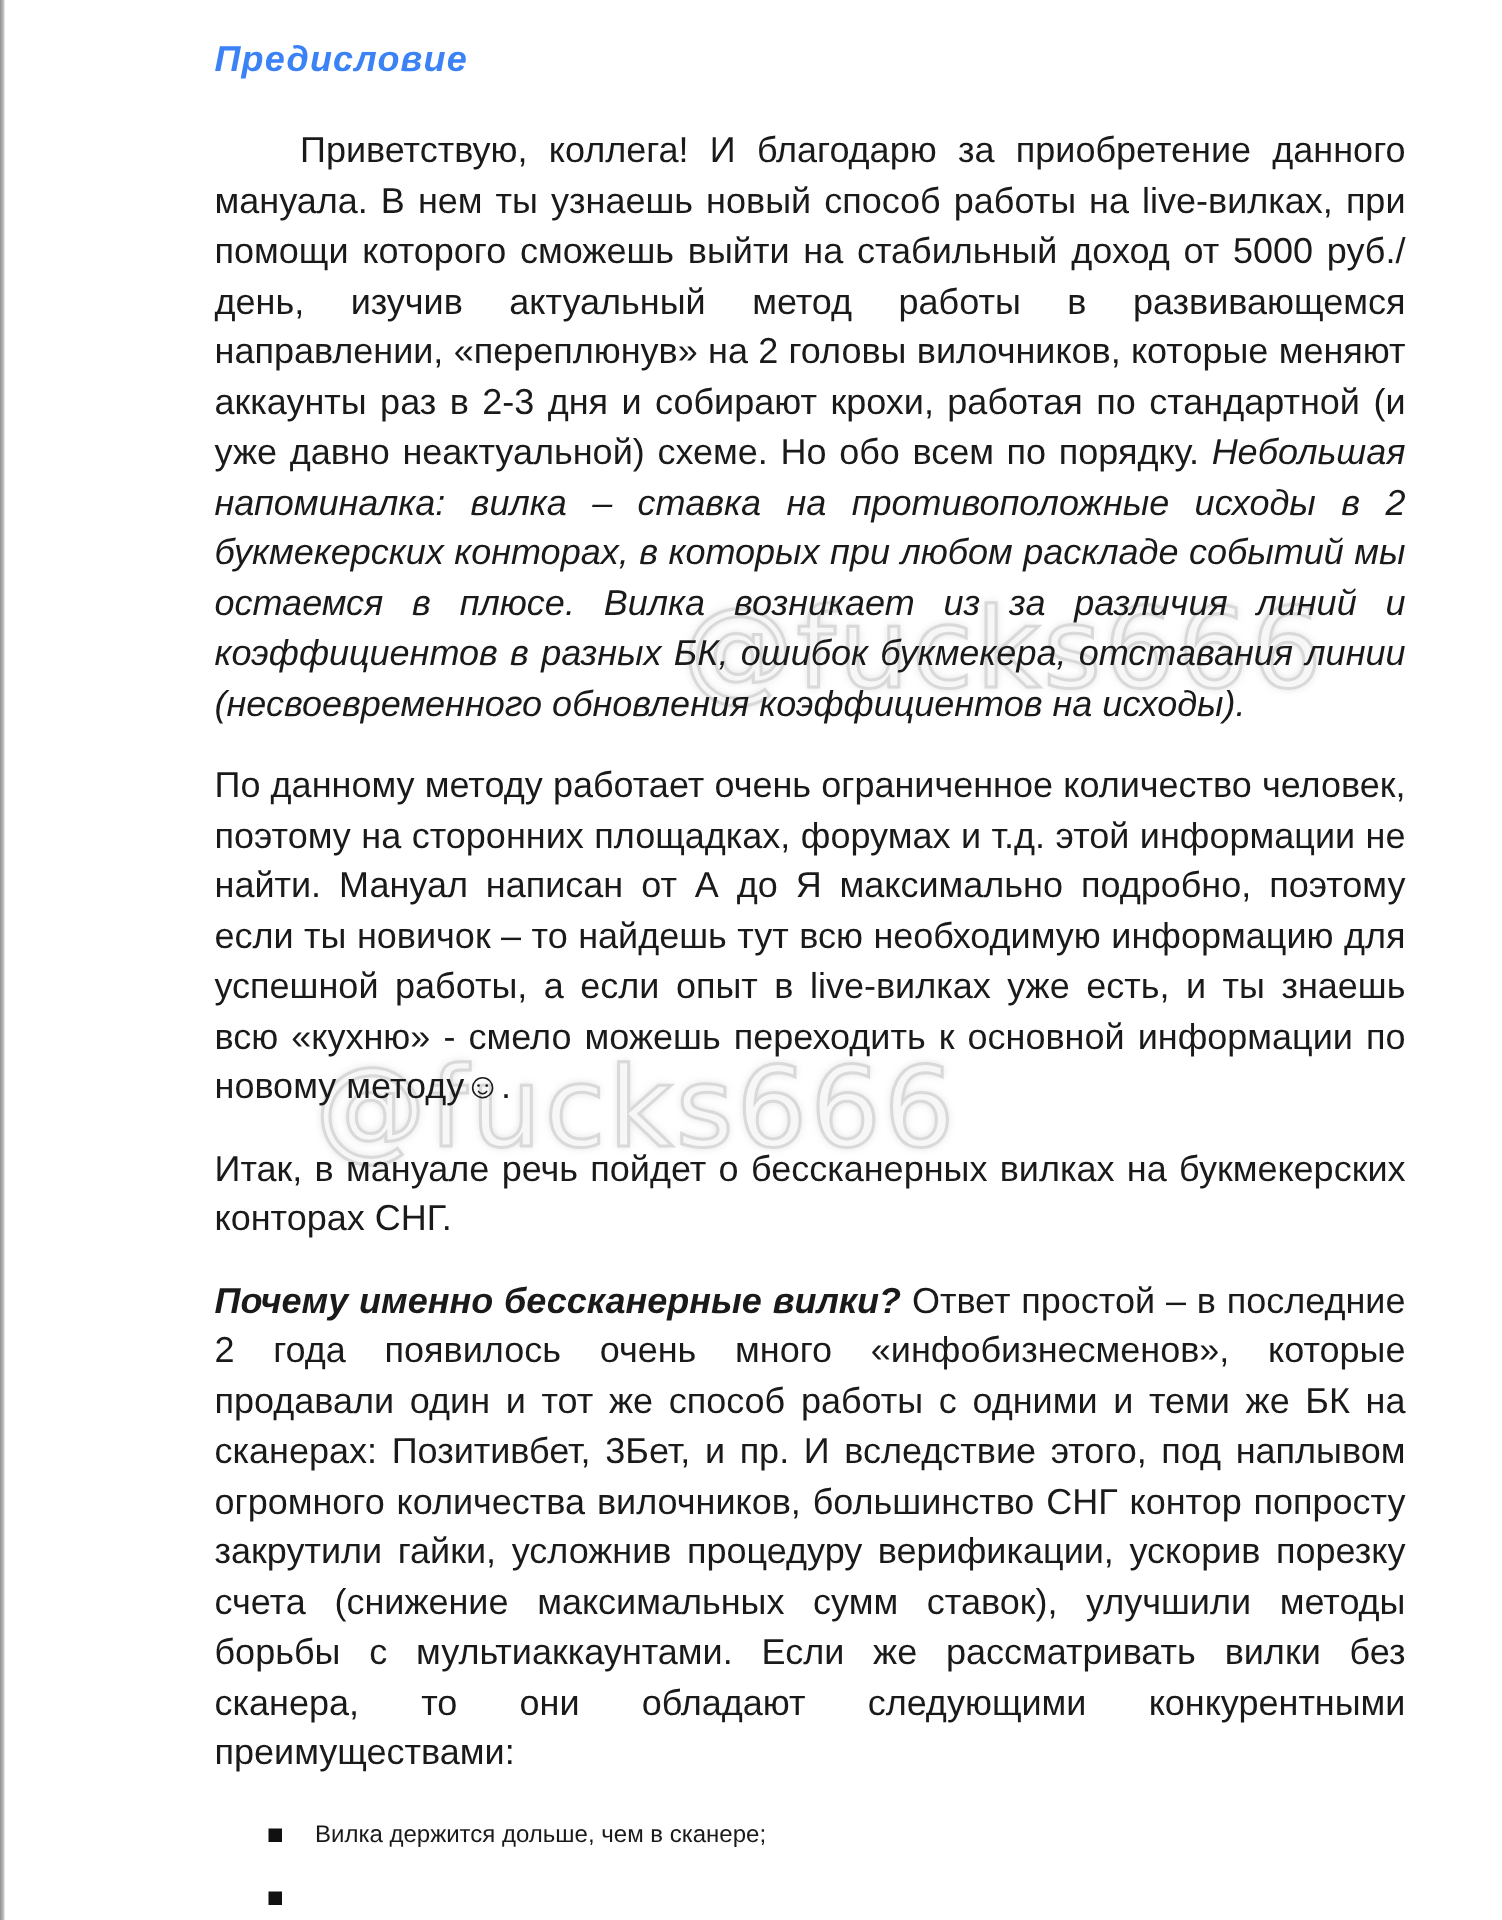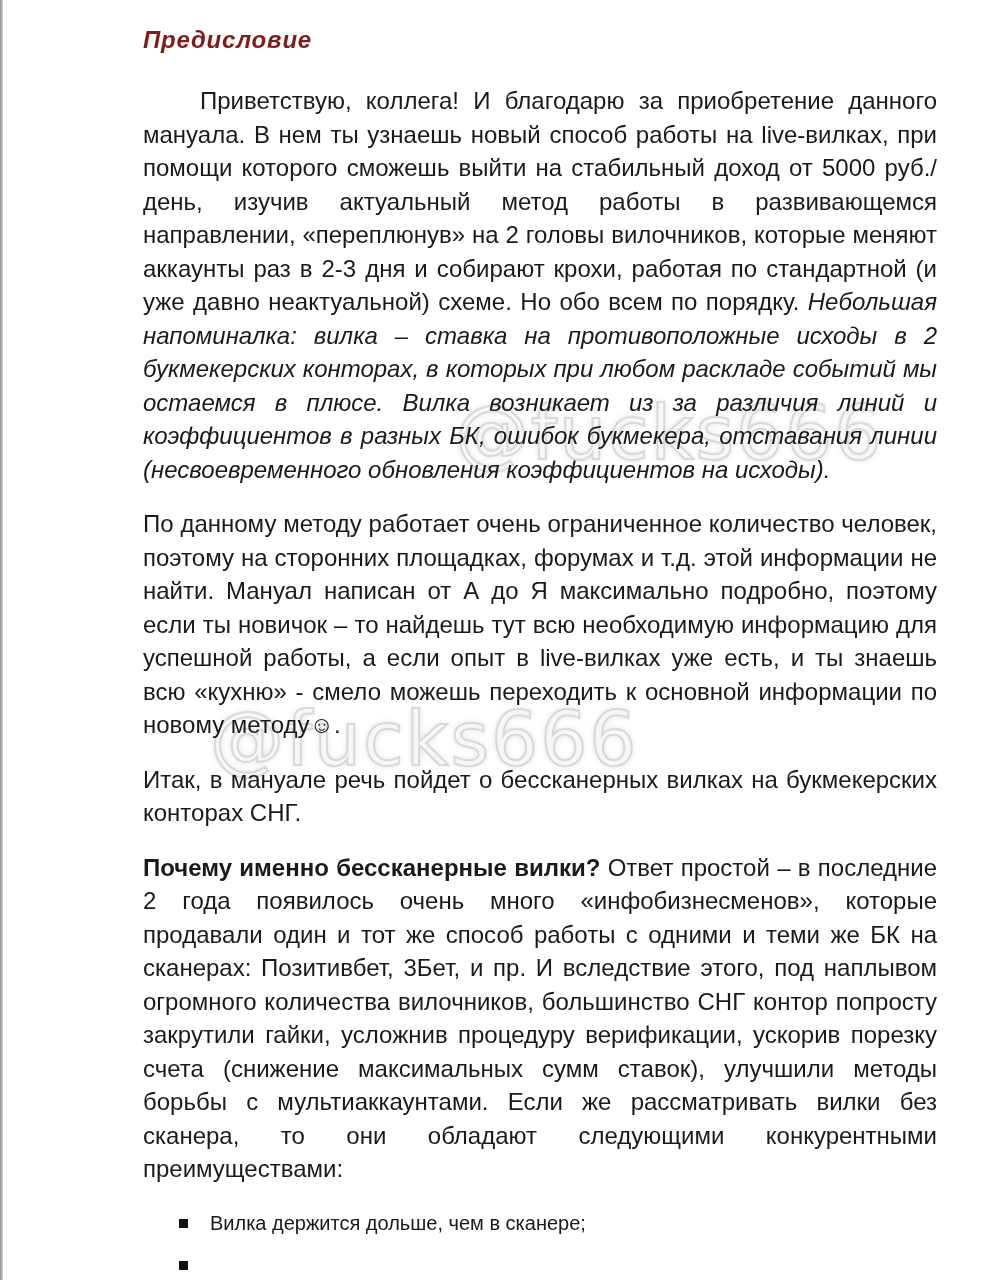--- a/index.html
+++ b/index.html
@@ -40,41 +40,41 @@
     z-index: 1;
     padding: 26px 64px 0 143px;
     filter: blur(0.3px);
   }
   .doc-title {
     margin: 0 0 30px 0;
     font-size: 24px;
     font-weight: bold;
     font-style: italic;
     letter-spacing: 0.8px;
-    color: #7f1d1d;
+    color: #3b82f6;
   }
   .para {
     margin: 0 0 21px 0;
     font-size: 24px;
     line-height: 33.5px;
     text-align: justify;
   }
   .para.indent { text-indent: 57px; }
   .seg-normal { font-style: normal; }
   .seg-italic { font-style: italic; }
-  .seg-bold-italic { font-weight: bold; margin-top: 38px; }
+  .seg-bold-italic { font-style: italic; font-weight: bold; margin-top: 38px; }
   .benefits {
     list-style: none;
     margin: 10px 0 0 0;
     padding: 0;
   }
   .benefits li {
     position: relative;
     padding-left: 67px;
-    font-size: 20px;
+    font-size: 16px;
     line-height: 33.5px;
     text-align: justify;
     margin-bottom: 9px;
   }
   .bullet-square {
     position: absolute;
     left: 36px;
     top: 12px;
     width: 9px;
     height: 9px;

